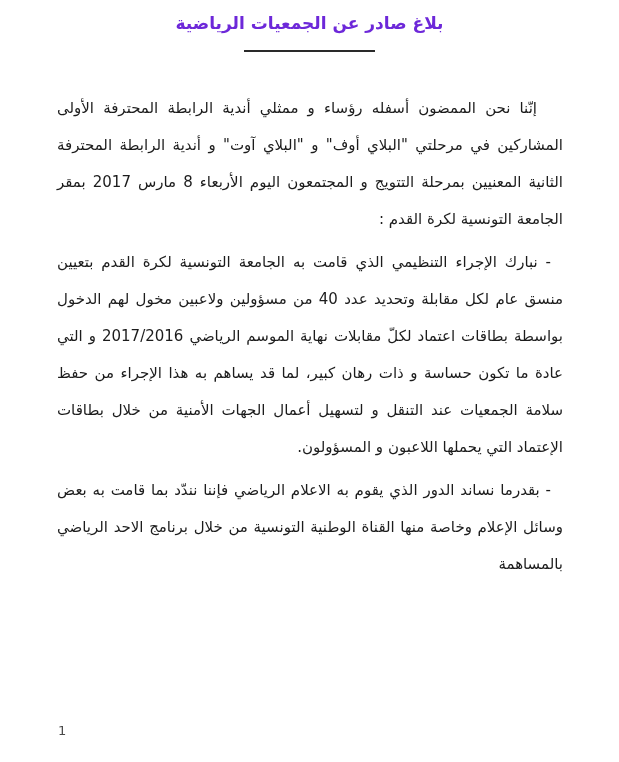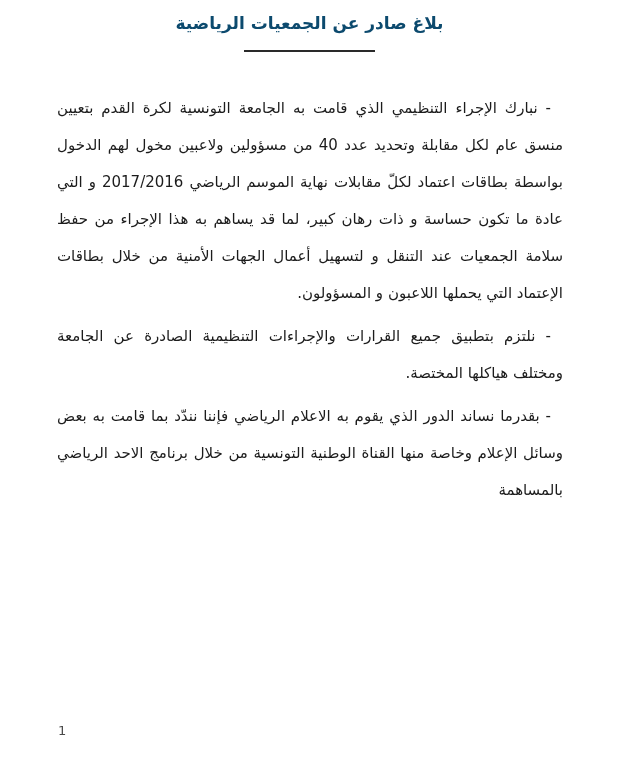--- a/index.html
+++ b/index.html
@@ -20,21 +20,21 @@
   .doc-header {
     padding-top: 13px;
     text-align: center;
   }
   .doc-title {
     margin: 0;
     direction: rtl;
     font-size: 17px;
     font-weight: bold;
     letter-spacing: 0.2px;
-    color: #0c4a6e;
+    color: #6d28d9;
   }
   .title-rule {
     width: 131px;
     height: 0;
     border-bottom: 2px solid #2a2a2a;
     margin: 17px auto 0 auto;
   }
   .doc-body {
     position: absolute;
     top: 90px;
@@ -65,20 +65,20 @@
 <body>
 
 <div class="page">
 
   <div class="doc-header">
     <h1 class="doc-title">بلاغ صادر عن الجمعيات الرياضية</h1>
     <div class="title-rule"></div>
   </div>
 
   <div class="doc-body">
+    <p class="para indent-lg">إنّنا نحن الممضون أسفله رؤساء و ممثلي أندية الرابطة المحترفة الأولى المشاركين في مرحلتي "البلاي أوف" و "البلاي آوت" و أندية الرابطة المحترفة الثانية المعنيين بمرحلة التتويج و المجتمعون اليوم الأربعاء 8 مارس 2017 بمقر الجامعة التونسية لكرة القدم :</p>
     <p class="para indent-sm">- نبارك الإجراء التنظيمي الذي قامت به الجامعة التونسية لكرة القدم بتعيين منسق عام لكل مقابلة وتحديد  عدد 40 من مسؤولين ولاعبين مخول لهم الدخول بواسطة بطاقات اعتماد لكلّ مقابلات نهاية الموسم الرياضي 2017/2016 و التي عادة ما تكون حساسة و ذات رهان كبير، لما قد يساهم به هذا الإجراء من حفظ سلامة الجمعيات عند التنقل و لتسهيل أعمال الجهات الأمنية من خلال بطاقات الإعتماد التي يحملها اللاعبون و المسؤولون.</p>
-    <p class="para indent-sm">- نلتزم بتطبيق جميع القرارات والإجراءات التنظيمية الصادرة عن الجامعة ومختلف هياكلها المختصة.</p>
     <p class="para indent-sm">- بقدرما نساند الدور الذي يقوم به الاعلام الرياضي فإننا نندّد بما قامت به بعض وسائل الإعلام وخاصة منها القناة الوطنية التونسية من خلال برنامج الاحد الرياضي  بالمساهمة</p>
   </div>
 
   <div class="page-number">1</div>
 
 </div>
 
 </body></html>

